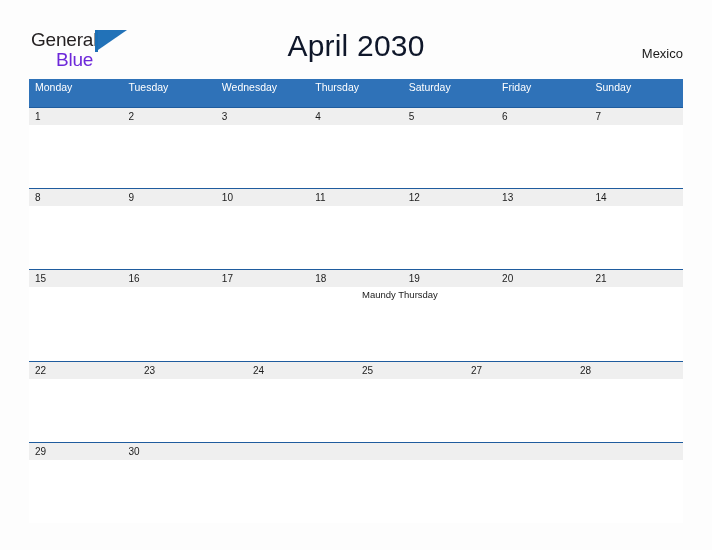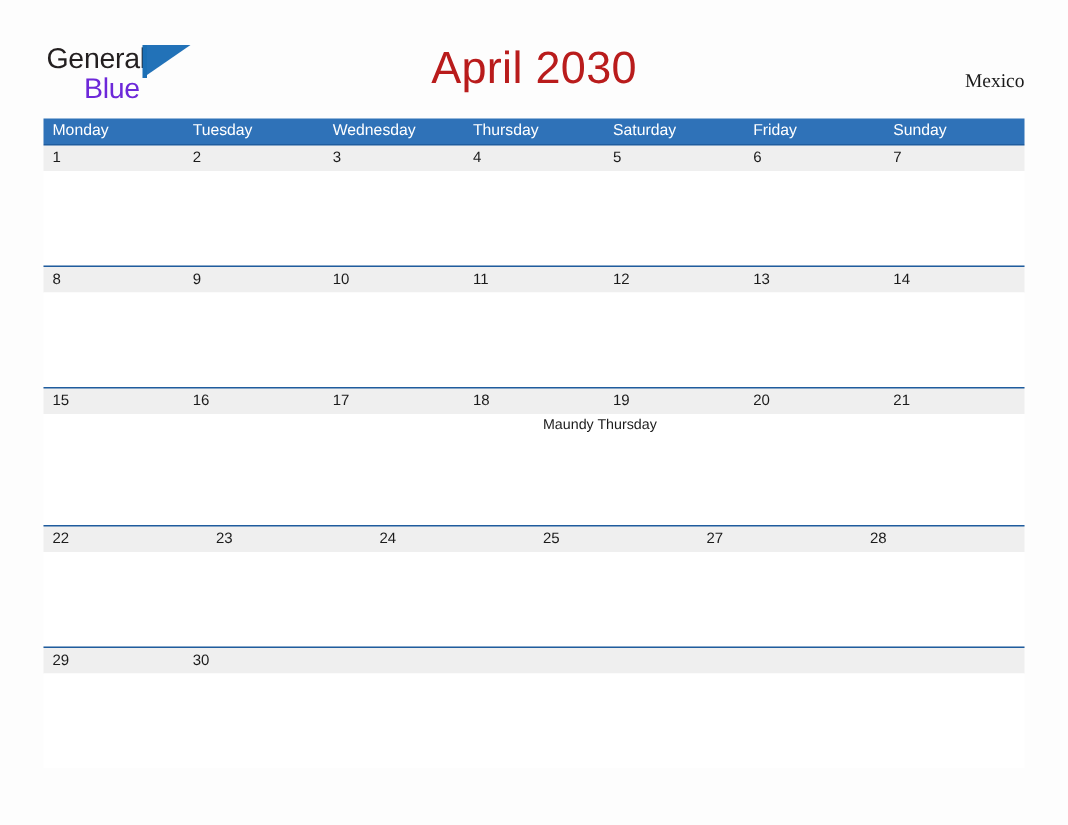--- a/index.html
+++ b/index.html
@@ -78,45 +78,45 @@
   }
 
   .title {
     position: absolute;
     left: 0;
     top: 29px;
     width: 712px;
     text-align: center;
     font-size: 30px;
     font-weight: 400;
-    color: #b91c1c;
+    color: #0f172a;
     letter-spacing: 0.2px;
     font-family: "Liberation Sans", sans-serif;
   }
 
   .country {
     position: absolute;
     right: 29px;
     top: 46px;
     font-size: 13px;
     color: #1a1a1a;
-    font-family: Liberation Serif, serif;
+    font-family: Liberation Sans, sans-serif;
   }
 
   
   .calendar {
     position: absolute;
     left: 29px;
     top: 79px;
     width: 654px;
   }
   .weekday-row {
     display: flex;
     width: 654px;
-    height: 17px;
+    height: 28px;
     background: #2f72b8;
   }
   .weekday {
     flex: 1 1 0;
     color: #ffffff;
     font-size: 10.5px;
     line-height: 17px;
     padding-left: 6px;
     box-sizing: border-box;
     font-family: "Liberation Sans", sans-serif;

